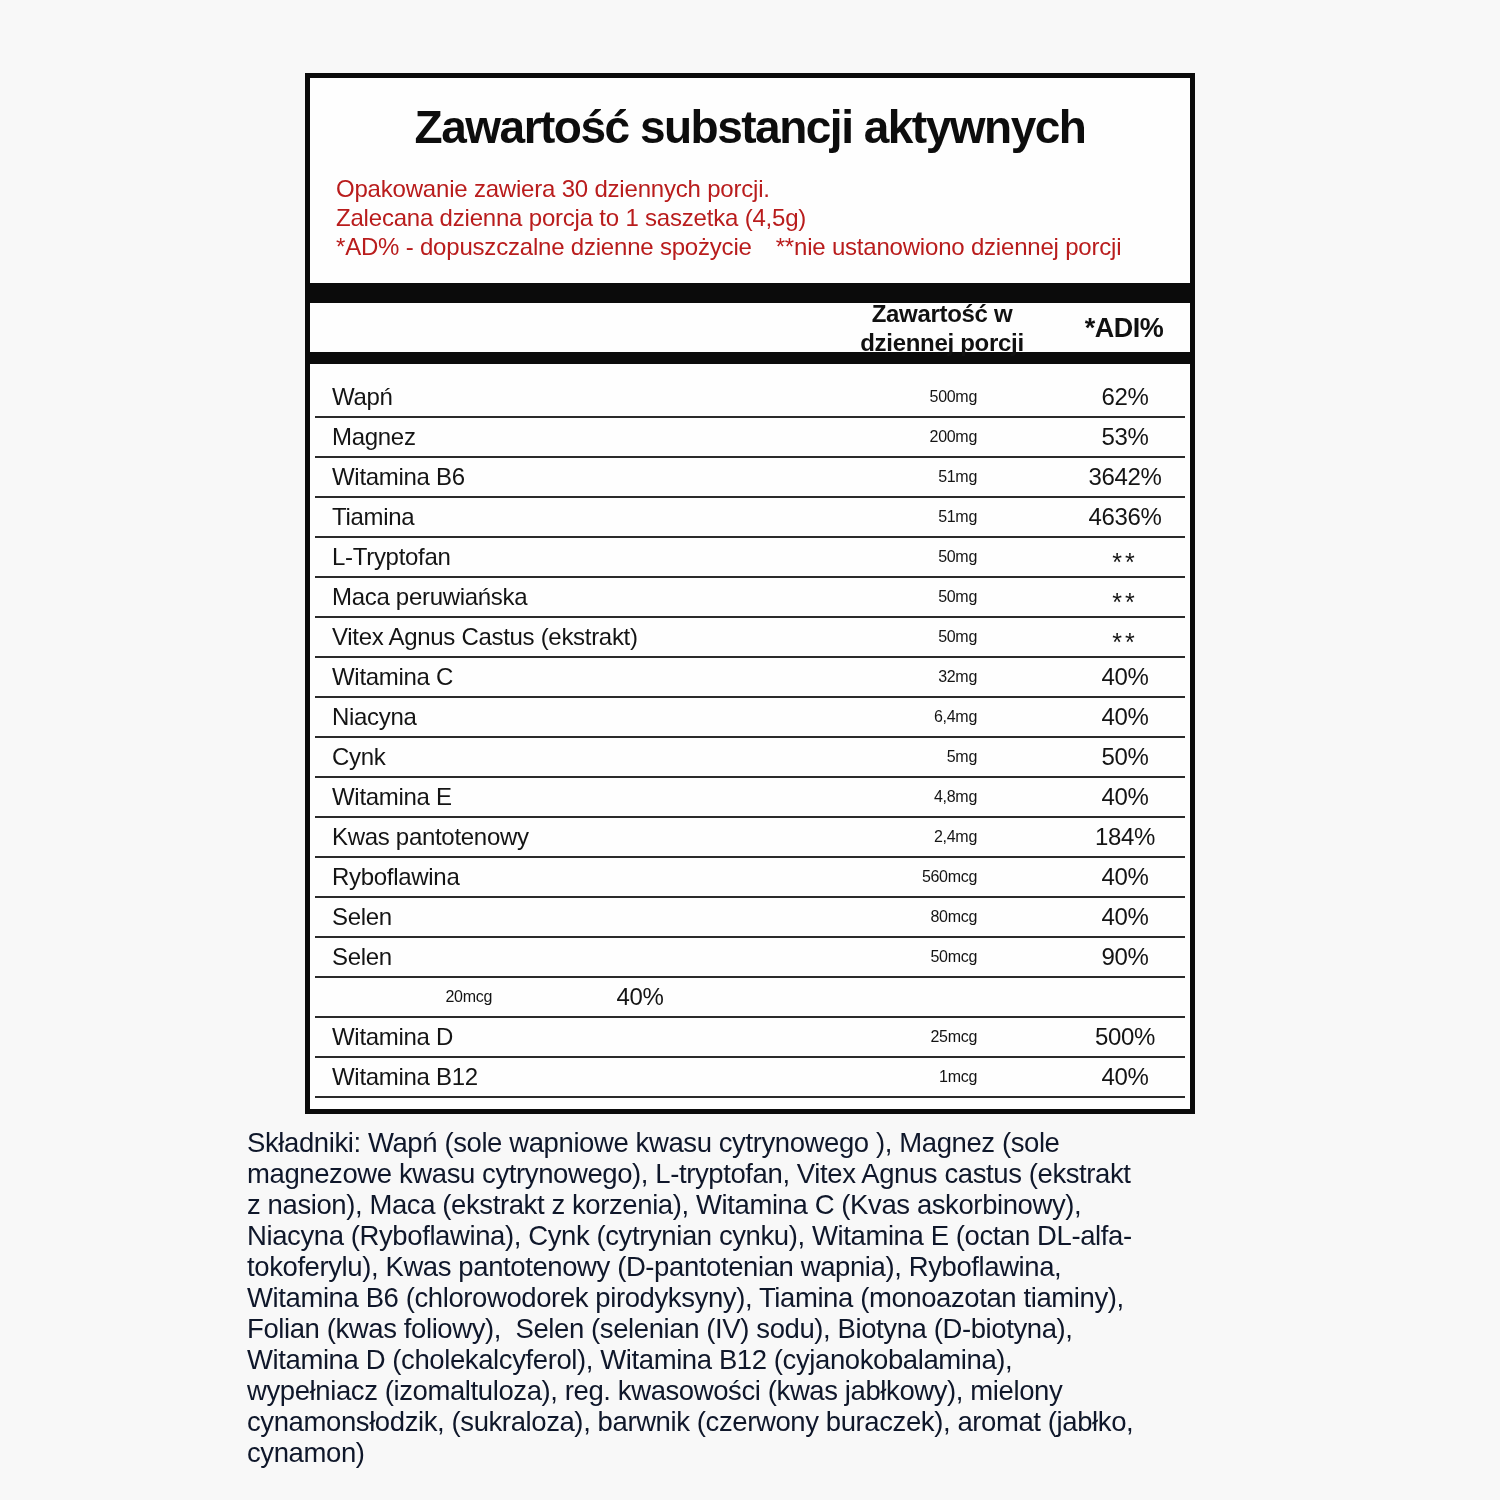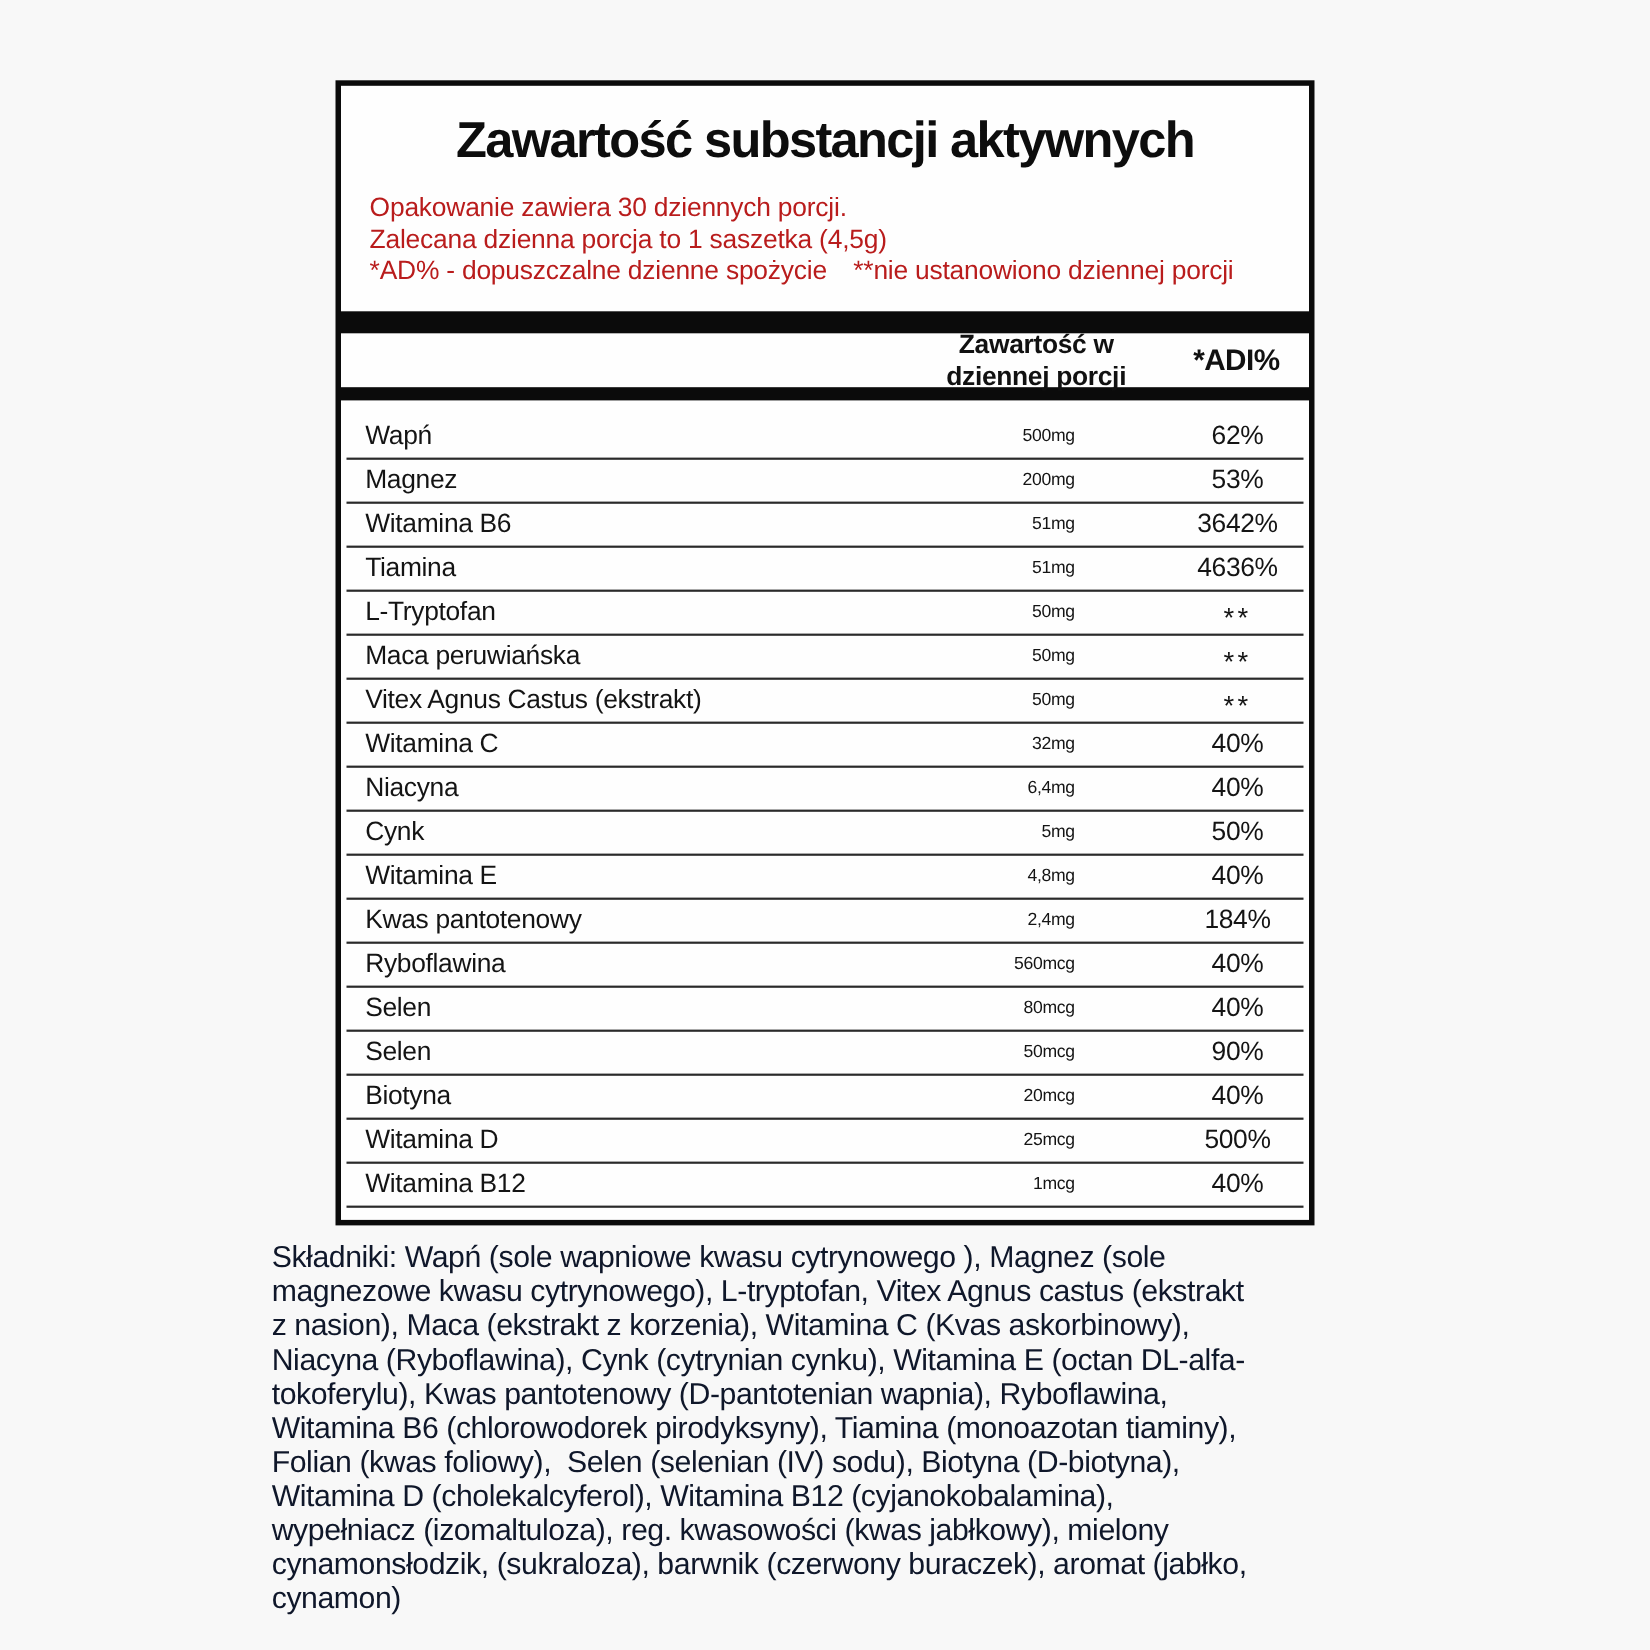--- a/index.html
+++ b/index.html
@@ -249,21 +249,20 @@
           <div class="td-adi">40%</div>
         </div>
 
         <div class="trow">
           <div class="td-name">Selen</div>
           <div class="td-amount">50mcg</div>
           <div class="td-adi">90%</div>
         </div>
 
         <div class="trow">
-          <div class="td-name">Biotyna</div>
           <div class="td-amount">20mcg</div>
           <div class="td-adi">40%</div>
         </div>
 
         <div class="trow">
           <div class="td-name">Witamina D</div>
           <div class="td-amount">25mcg</div>
           <div class="td-adi">500%</div>
         </div>
 

